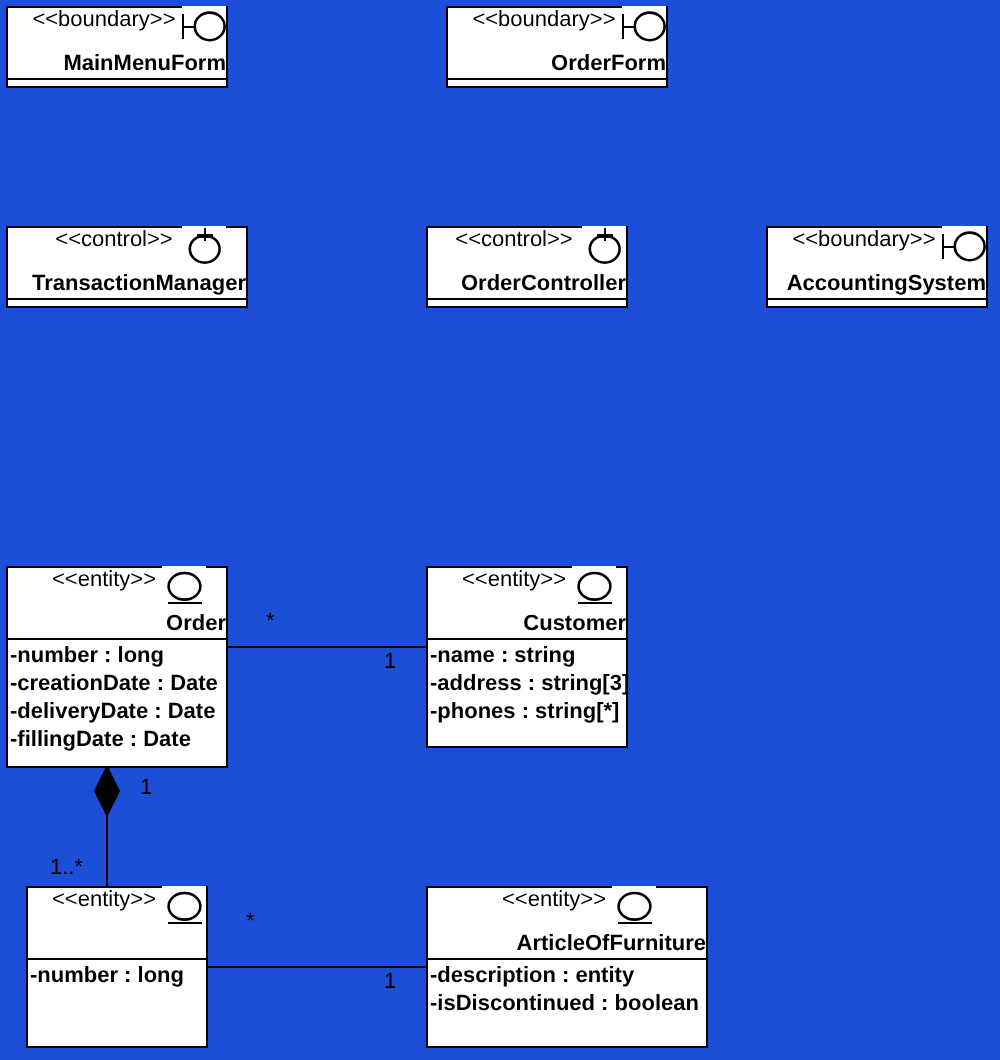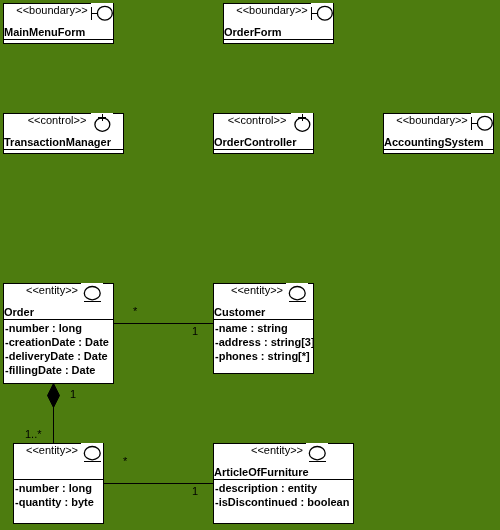--- a/index.html
+++ b/index.html
@@ -1,22 +1,22 @@
 <!DOCTYPE html>
 <html><head>
 <meta charset="utf-8">
 <title>UML Class Diagram</title>
 <style>
   html,body{margin:0;padding:0;background:#ffffff;}
   body{width:500px;height:530px;overflow:hidden;font-family:"Liberation Sans",sans-serif;-webkit-font-smoothing:antialiased;}
-  #diagram{position:relative;width:500px;height:530px;background:#4d7c0f;}
+  #diagram{position:relative;width:500px;height:530px;background:#1d4ed8;}
   .uclass{position:absolute;box-sizing:border-box;border:1px solid #000;background:#fff;}
   .hdr{position:relative;height:36px;box-sizing:border-box;border-bottom:1px solid #000;}
   .stereo{will-change:transform;position:absolute;left:0;width:calc(100% - 13px);top:-0.1px;text-align:center;font-size:11px;color:#000;line-height:12px;}
-  .cname{will-change:transform;position:absolute;left:0;right:0;top:22px;text-align:left;font-size:11px;font-weight:bold;color:#000;line-height:12px;}
+  .cname{will-change:transform;position:absolute;left:0;right:0;top:22px;text-align:right;font-size:11px;font-weight:bold;color:#000;line-height:12px;}
   .attrs{padding:1px 0 0 1.1px;font-weight:bold;}
   .attr{will-change:transform;font-size:11px;line-height:14px;color:#000;white-space:nowrap;}
   .iconerase{position:absolute;top:-1px;height:20px;background:#fff;max-width:22px;}
   .iconwrap{position:absolute;top:-2px;width:22px;height:22px;overflow:visible;}
   .iconwrap .isvg{display:block;}
   .lbl{will-change:transform;position:absolute;font-size:11px;line-height:12px;color:#000;white-space:nowrap;}
   .hline{position:absolute;height:0;border-top:1px solid #000;}
   .vline{position:absolute;width:0;border-left:1px solid #000;}
   .diamond{position:absolute;}
 </style>
@@ -142,21 +142,20 @@
       <div class="iconerase" style="left:calc(50% + 22.7px);right:0;"></div>
       <div class="iconwrap" style="left:calc(50% + 22.7px);">
           <svg class="isvg" width="22" height="22" viewBox="0 0 22 22">
           <ellipse cx="11.25" cy="11.15" rx="7.95" ry="6.65" fill="#fff" stroke="#000" stroke-width="1.3"></ellipse>
           <path d="M2.8,19.5 L19.8,19.5" stroke="#000" stroke-width="1.3" fill="none" shape-rendering="crispEdges"></path>
         </svg>
         </div>
     </div>
     <div class="attrs">
       <div class="attr">-number : long</div>
-      <div class="attr">-quantity : byte</div>
     </div>
   </div>
   <div class="uclass" style="left:213px;top:443px;width:141px;height:81px;">
     <div class="hdr">
       <div class="stereo">&lt;&lt;entity&gt;&gt;</div>
       <div class="cname">ArticleOfFurniture</div>
       <div class="iconerase" style="left:calc(50% + 22.7px);right:0;"></div>
       <div class="iconwrap" style="left:calc(50% + 22.7px);">
           <svg class="isvg" width="22" height="22" viewBox="0 0 22 22">
           <ellipse cx="11.25" cy="11.15" rx="7.95" ry="6.65" fill="#fff" stroke="#000" stroke-width="1.3"></ellipse>

